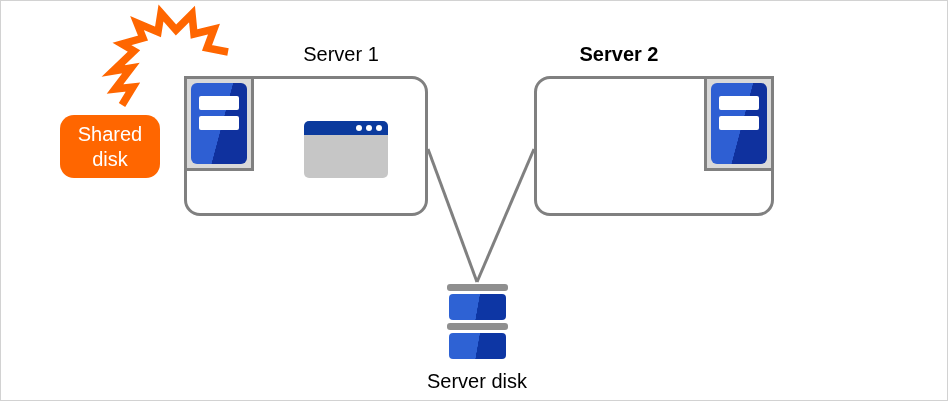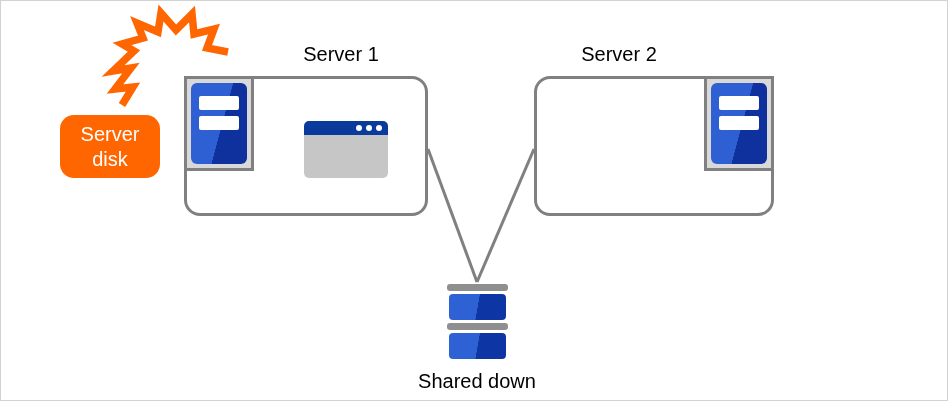--- a/index.html
+++ b/index.html
@@ -64,21 +64,21 @@
     justify-content: center;
   }
   .node-label {
     position: absolute;
     color: var(--text-black);
     font-size: 20px;
     text-align: center;
     white-space: nowrap;
   }
   .server1-label { left: 253px; top: 42px; width: 174px; }
-  .server2-label { left: 533px; top: 42px; width: 170px; }
+  .server2-label { left: 533px; top: 42px; width: 170px; font-weight: bold; }
   .app-label    { left: 283px; top: 94px; width: 122px; }
   .disk-label   { left: 406px; top: 369px; width: 140px; }
   .server-box {
     position: absolute;
     top: 75px;
     height: 140px;
     background: #ffffff;
     border: 3px solid var(--box-border-gray);
     border-radius: 16px;
   }
@@ -162,21 +162,21 @@
 
 <div class="canvas">
 
   <svg class="overlay" viewBox="0 0 948 401">
     <line class="conn" x1="427" y1="148" x2="476" y2="281"></line>
     <line class="conn" x1="533" y1="148" x2="476" y2="281"></line>
     <polyline class="bolt" points="121,104 132,86 114,88 130,67 112,70 133,50 121,43 142,37 136,22 157,31 160,12 175,29 191,13 193,33 213,28 206,47 227,51"></polyline>
   </svg>
 
   <div class="badge">
-    <div>Server</div>
+    <div>Shared</div>
     <div>disk</div>
   </div>
 
   <div class="node-label server1-label">Server 1</div>
   <div class="server-box server1-box"></div>
   <div class="icon-frame s1-icon">
     <div class="tower">
       <div class="slot"></div>
       <div class="slot"></div>
     </div>
@@ -199,15 +199,15 @@
       <div class="slot"></div>
     </div>
   </div>
 
   <div class="disk">
     <div class="disk-bar"></div>
     <div class="disk-plate"></div>
     <div class="disk-bar"></div>
     <div class="disk-plate"></div>
   </div>
-  <div class="node-label disk-label">Shared down</div>
+  <div class="node-label disk-label">Server disk</div>
 
 </div>
 
 </body></html>

